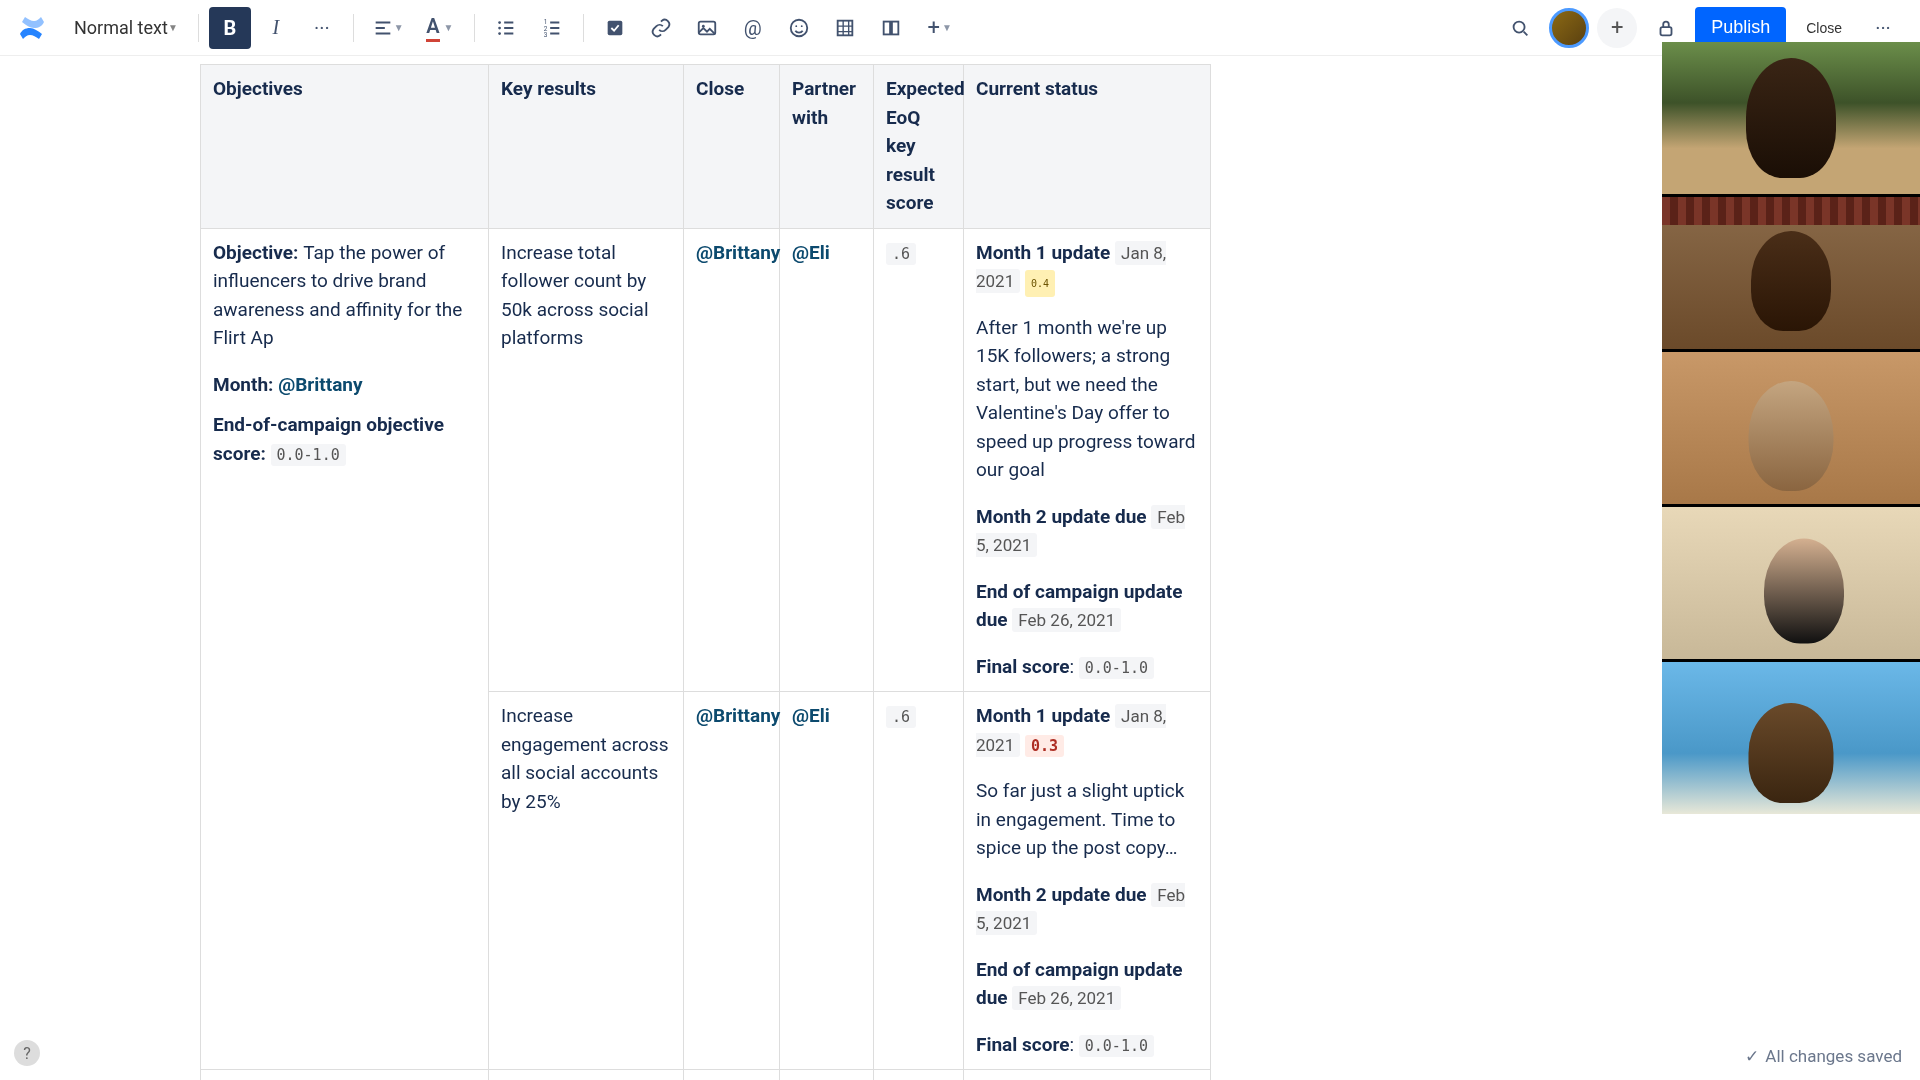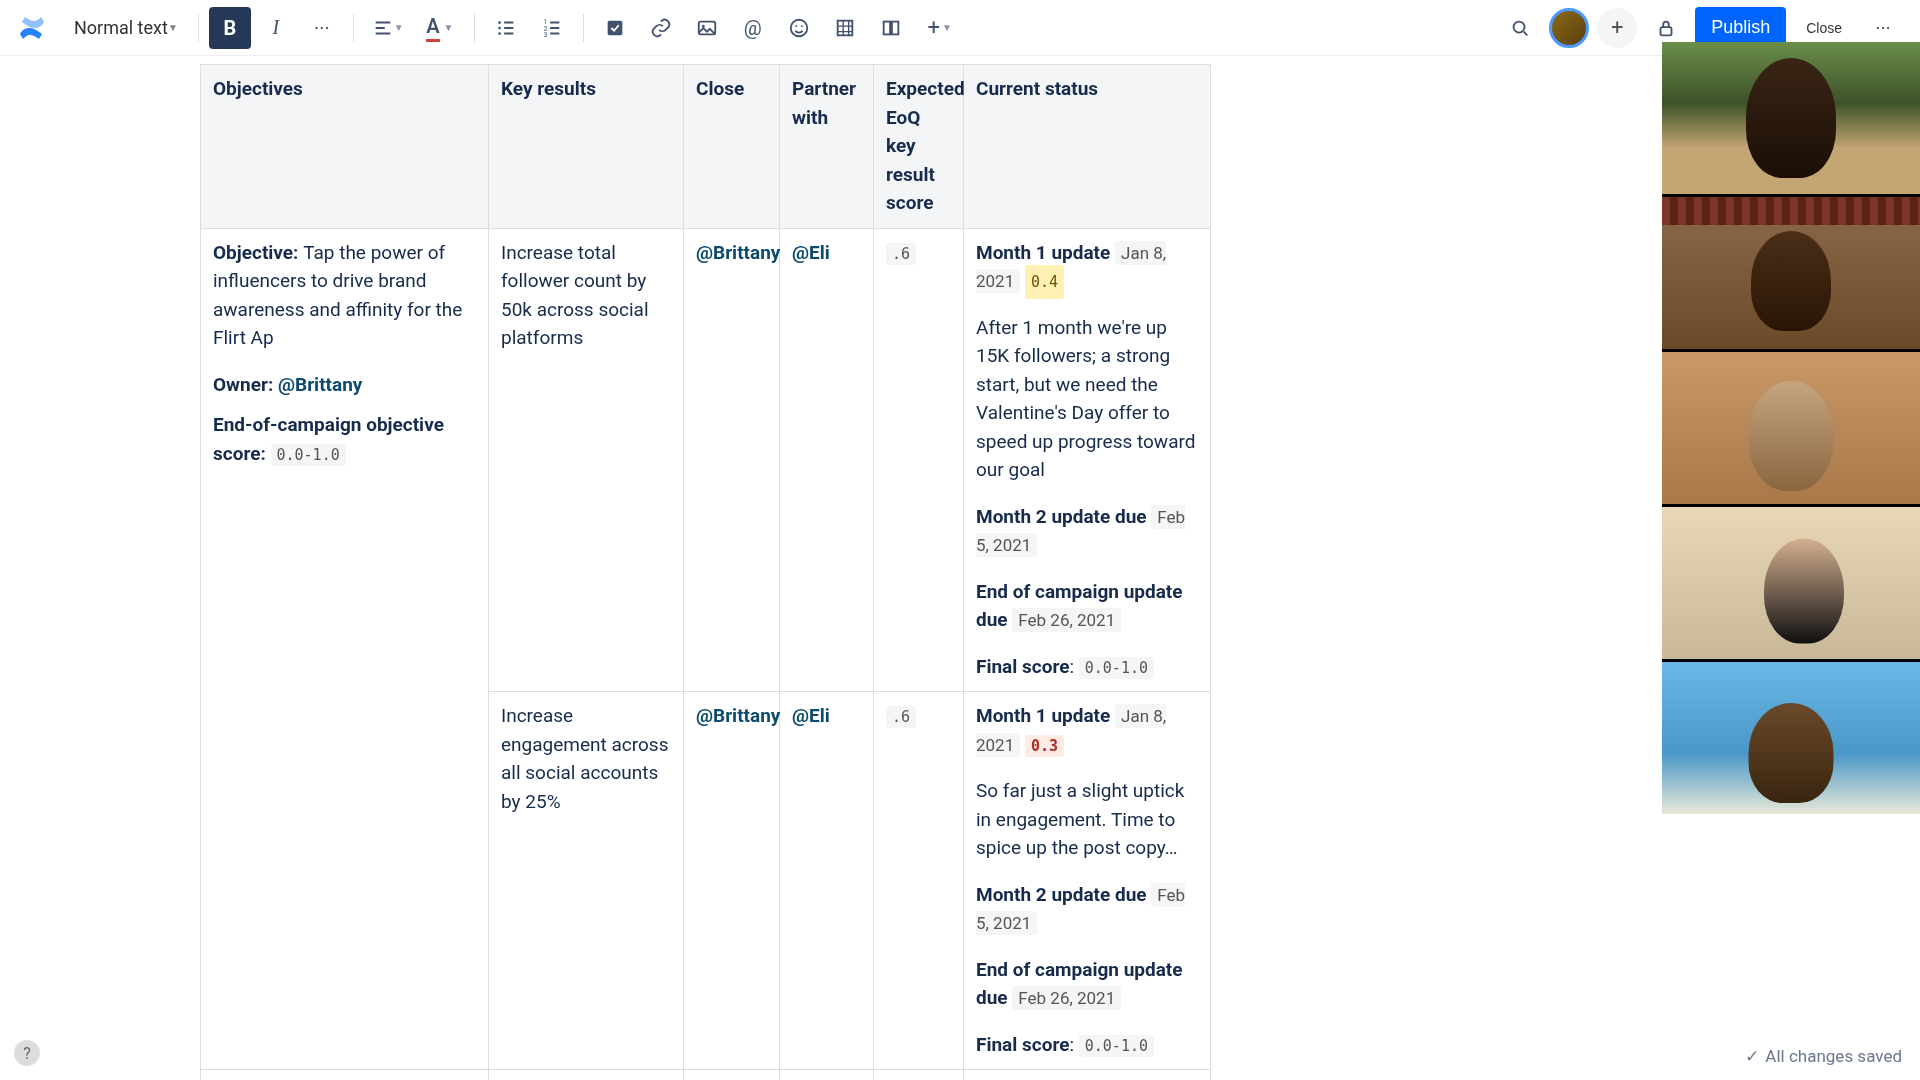--- a/index.html
+++ b/index.html
@@ -25,21 +25,21 @@
 
 
 .content { width: 100%; height: calc(100% - 56px); overflow: hidden; display: flex; padding-top: 8px; }
 .table-wrap { width: 1010px; margin-left: 200px; }
 table { border-collapse: collapse; width: 100%; table-layout: fixed; }
 th, td { border: 1px solid #ddd; padding: 10px 12px; font-size: 19px; color: #172b4d; text-align: left; vertical-align: top; line-height: 1.5; }
 th { background: #f4f5f7; font-weight: 700; color: #172b4d; }
 th:nth-child(1){width:288px}th:nth-child(2){width:195px}th:nth-child(3){width:96px}th:nth-child(4){width:94px}th:nth-child(5){width:90px}th:nth-child(6){width:247px}
 .mention { color: #0c4a6e; cursor: pointer; font-weight: bold; }
 .badge { background: #f4f5f7; color: #555; padding: 2px 6px; border-radius: 3px; font-size: 15px; font-family: ui-monospace, monospace; }
-.badge-warn { background: #fff0b3; color: #6b5200; padding: 8px 6px; border-radius: 3px; font-size: 15px; font-family: ui-monospace, monospace; }
+.badge-warn { background: #fff0b3; color: #6b5200; padding: 8px 6px; border-radius: 3px; font-size: 10px; font-family: ui-monospace, monospace; }
 .badge-red { background: #ffebe6; color: #ae2e24; padding: 2px 6px; border-radius: 3px; font-size: 15px; font-family: ui-monospace, monospace; font-weight: bold; }
 .date-pill { background: #f4f5f7; color: #555; padding: 2px 6px; border-radius: 3px; font-size: 17px; }
 .status-block p { margin-bottom: 18px; }
 .status-block p:last-child { margin-bottom: 0; }
 .bold { font-weight: 700; }
 
 
 .video-overlay { position: absolute; top: 42px; right: 0; width: 258px; background: #000; display: flex; flex-direction: column; gap: 3px; }
 .video-cell { width: 258px; height: 152px; position: relative; overflow: hidden; }
 .v1 { background: linear-gradient(180deg,#6b8e4a 0%,#3d5229 40%,#c4a574 70%); }
@@ -184,21 +184,21 @@
           <th>Partner with</th>
           <th>Expected EoQ key result score</th>
           <th>Current status</th>
         </tr>
       </thead>
       <tbody>
 
         <tr>
           <td rowspan="2">
             <p><span class="bold">Objective: </span><span>Tap the power of influencers to drive brand awareness and affinity for the Flirt Ap</span></p>
-            <p style="margin-top:18px"><span class="bold">Owner: </span><span class="mention">@Brittany</span></p>
+            <p style="margin-top:18px"><span class="bold">Month: </span><span class="mention">@Brittany</span></p>
             <p style="margin-top:12px"><span class="bold">End-of-campaign objective score:</span> <span class="badge">0.0-1.0</span></p>
           </td>
           <td><span>Increase total follower count by 50k across social platforms</span></td>
           <td><span class="mention">@Brittany</span></td>
           <td><span class="mention">@Eli</span></td>
           <td><span class="badge">.6</span></td>
           <td class="status-block">
             <p><span class="bold">Month 1 update</span> <span class="date-pill">Jan 8, 2021</span> <span class="badge-warn">0.4</span></p>
             <p>After 1 month we're up 15K followers; a strong start, but we need the Valentine's Day offer to speed up progress toward our goal</p>
             <p><span class="bold">Month 2 update due</span> <span class="date-pill">Feb 5, 2021</span></p>

